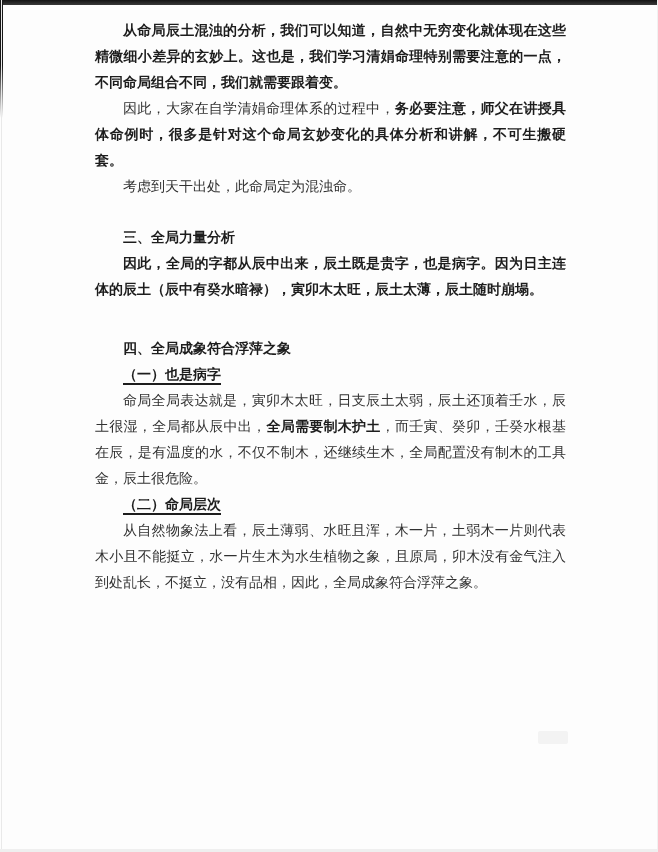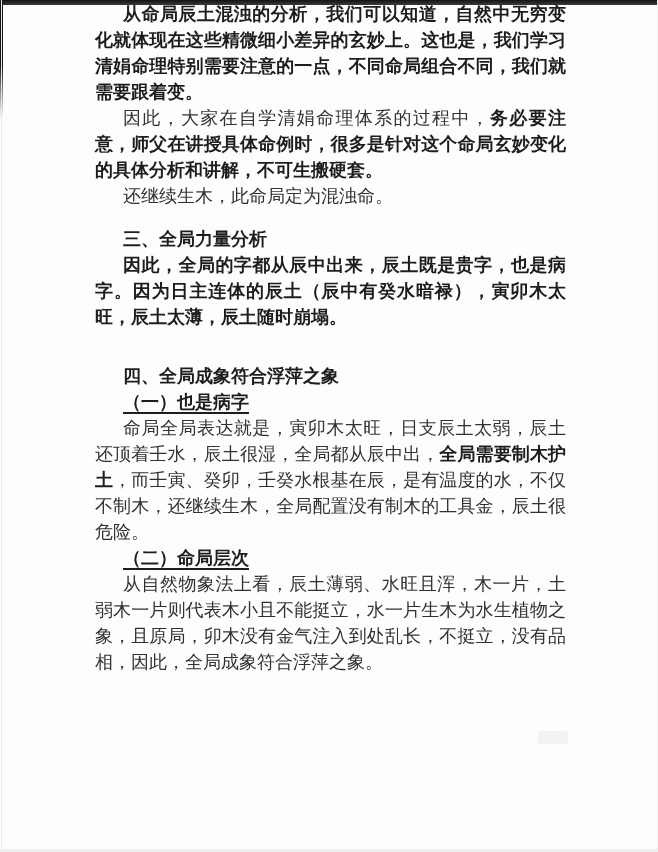--- a/index.html
+++ b/index.html
@@ -55,47 +55,47 @@
     position: absolute;
     left: 538px; top: 731px;
     width: 30px; height: 13px;
     background: #f3f3f3;
     border-radius: 2px;
   }
   
   .content {
     position: absolute;
     top: 0; left: 0;
-    padding: 1px 0 0 95px;
+    padding: 17px 0 0 95px;
     width: 471px;
-    font-size: 18px;
+    font-size: 14px;
     line-height: 26px;
     color: #303030;
     text-align: justify;
   }
   .block { text-indent: 28px; margin: 0; }
   .block.h2, .block.h3 { font-weight: 700; color: #1d1d1d; }
-  .gap-sm { margin-top: 17px; }
+  .gap-sm { margin-top: 25px; }
   .gap-lg { margin-top: 33px; }
   .run-b { font-weight: 700; color: #1d1d1d; }
   .run-r { font-weight: 400; color: #313131; margin-top: 41px; }
   .ul {
     text-decoration: underline;
     text-decoration-thickness: 1.5px;
     text-underline-offset: 4px;
   }
 </style>
 </head>
 <body>
 
 <div class="page">
   <div class="content" id="doc-content">
       <div class="block p"><span class="run-b">从命局辰土混浊的分析，我们可以知道，自然中无穷变化就体现在这些精微细小差异的玄妙上。这也是，我们学习清娟命理特别需要注意的一点，不同命局组合不同，我们就需要跟着变。</span></div>
       <div class="block p"><span class="run-r">因此，大家在自学清娟命理体系的过程中，</span><span class="run-b">务必要注意，师父在讲授具体命例时，很多是针对这个命局玄妙变化的具体分析和讲解，不可生搬硬套。</span></div>
-      <div class="block p"><span class="run-r">还继续生木，此命局定为混浊命。</span></div>
+      <div class="block p"><span class="run-r">考虑到天干出处，此命局定为混浊命。</span></div>
       <div class="block h2 gap-sm"><span class="run-b">三、全局力量分析</span></div>
       <div class="block p"><span class="run-b">因此，全局的字都从辰中出来，辰土既是贵字，也是病字。因为日主连体的辰土（辰中有癸水暗禄），寅卯木太旺，辰土太薄，辰土随时崩塌。</span></div>
       <div class="block h2 gap-lg"><span class="run-b">四、全局成象符合浮萍之象</span></div>
       <div class="block h3"><span class="ul"><span class="run-b">（一）也是病字</span></span></div>
       <div class="block p"><span class="run-r">命局全局表达就是，寅卯木太旺，日支辰土太弱，辰土还顶着壬水，辰土很湿，全局都从辰中出，</span><span class="run-b">全局需要制木护土</span><span class="run-r">，而壬寅、癸卯，壬癸水根基在辰，是有温度的水，不仅不制木，还继续生木，全局配置没有制木的工具金，辰土很危险。</span></div>
       <div class="block h3"><span class="ul"><span class="run-b">（二）命局层次</span></span></div>
       <div class="block p"><span class="run-r">从自然物象法上看，辰土薄弱、水旺且浑，木一片，土弱木一片则代表木小且不能挺立，水一片生木为水生植物之象，且原局，卯木没有金气注入到处乱长，不挺立，没有品相，因此，全局成象符合浮萍之象。</span></div>
     </div>
   <div class="edge-top"></div>
   <div class="edge-left-dark"></div>

